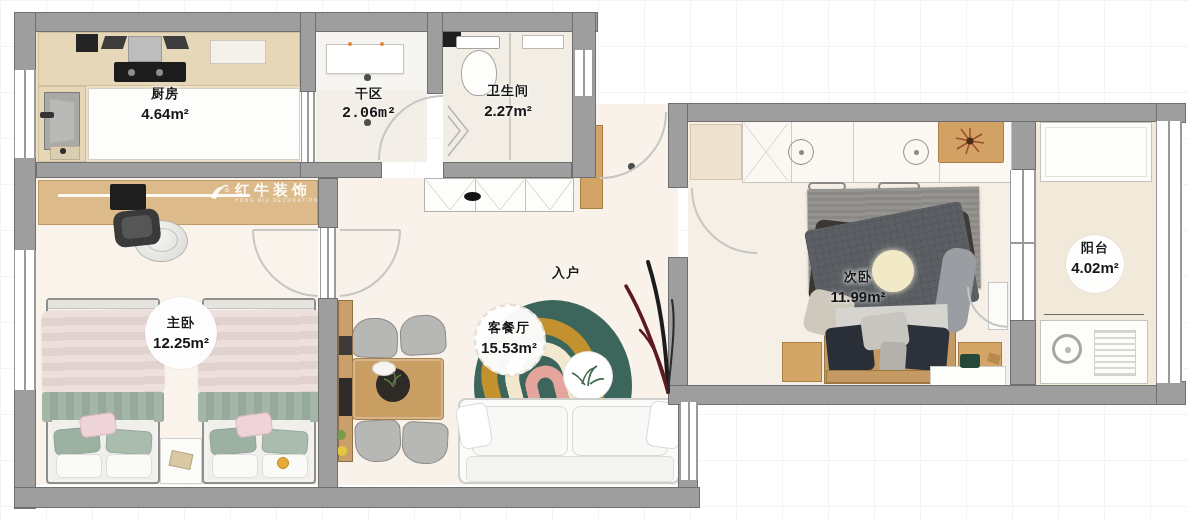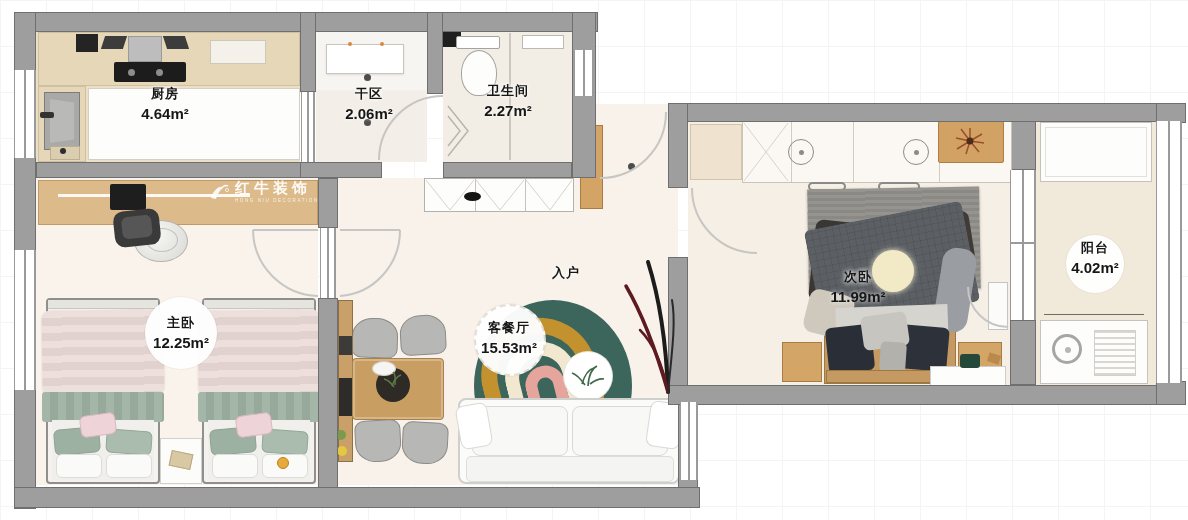--- a/index.html
+++ b/index.html
@@ -15,21 +15,21 @@
   .winv{position:absolute;background:linear-gradient(90deg,#9a9a9a 0 1.5px,#fff 1.5px calc(50% - 1px),#9a9a9a calc(50% - 1px) calc(50% + 1px),#fff calc(50% + 1px) calc(100% - 1.5px),#9a9a9a calc(100% - 1.5px) 100%);}
   .room-label{position:absolute;transform:translate(-50%,-50%);text-align:center;color:#161616;white-space:nowrap;z-index:40;}
   .room-name{display:block;font-size:13px;font-weight:600;letter-spacing:1px;text-shadow:0 0 4px rgba(255,255,255,.95),0 0 6px rgba(255,255,255,.8);}
   .room-area{display:block;font-size:15px;font-weight:700;margin-top:2px;text-shadow:0 0 4px rgba(255,255,255,.95);}
   .badge{position:absolute;background:#fff;border-radius:50%;opacity:.96;z-index:35;box-shadow:0 0 0 1px rgba(0,0,0,.04);}
   .badge.scallop{border:2px dashed #e4ded2;}
   .dot{position:absolute;width:7px;height:7px;border-radius:50%;background:#4d4d4d;z-index:30;}
   .furn{position:absolute;box-sizing:border-box;}
   #watermark{position:absolute;left:208px;top:182px;display:flex;align-items:center;gap:5px;color:#fff;opacity:.92;z-index:45;}
   #watermark .wm-text{display:flex;flex-direction:column;line-height:1;}
-  #watermark .wm-brand{font-size:15px;font-weight:700;letter-spacing:4px;font-family:Liberation Mono, monospace;}
+  #watermark .wm-brand{font-size:15px;font-weight:700;letter-spacing:4px;}
   #watermark .wm-tag{font-size:4.5px;letter-spacing:1.6px;margin-top:2px;opacity:.85;}
   svg.overlay{position:absolute;left:0;top:0;z-index:32;pointer-events:none;}
   .mbed{position:absolute;width:114px;height:186px;border:2px solid #8f8f8d;border-radius:4px;background:#f3f2ee;box-sizing:border-box;z-index:10;}
   .mbed .rail{position:absolute;left:0;top:0;width:100%;height:8px;background:#e6e4df;border-bottom:1px solid #c7c5c0;}
   .mbed .duvet{position:absolute;left:-6px;top:10px;width:122px;height:84px;border-radius:8px;
     background:repeating-linear-gradient(180deg,#ecdfdc 0 7px,#e2d2cf 7px 15px);box-shadow:0 1px 2px rgba(0,0,0,.15);transform:rotate(-.7deg);}
   .mbed .band{position:absolute;left:-6px;top:92px;width:122px;height:30px;border-radius:3px;
     background:repeating-linear-gradient(90deg,#a4b6a8 0 8px,#97a99b 8px 16px);}
   .mbed .sheet{position:absolute;left:4px;top:120px;width:102px;height:60px;background:#f1efeb;}
   .pl{position:absolute;border-radius:6px;box-sizing:border-box;}
@@ -308,21 +308,21 @@
   </svg>
 
   <div class="badge" style="left:145px;top:297px;width:72px;height:72px;"></div>
   <div class="badge scallop" style="left:474px;top:304px;width:68px;height:68px;"></div>
   <div class="badge" style="left:1066px;top:235px;width:58px;height:58px;"></div>
 
   <div class="room-label" style="left:165px;top:103px;">
     <span class="room-name">厨房</span>
     <span class="room-area">4.64m²</span>
   </div>
-  <div class="room-label" style="left:369px;top:103px;">
+  <div class="room-label" style="left:369px;top:103px;font-family:Liberation Mono, monospace;">
     <span class="room-name">干区</span>
     <span class="room-area">2.06m²</span>
   </div>
   <div class="room-label" style="left:508px;top:100px;">
     <span class="room-name">卫生间</span>
     <span class="room-area">2.27m²</span>
   </div>
   <div class="room-label" style="left:181px;top:332px;">
     <span class="room-name">主卧</span>
     <span class="room-area">12.25m²</span>

